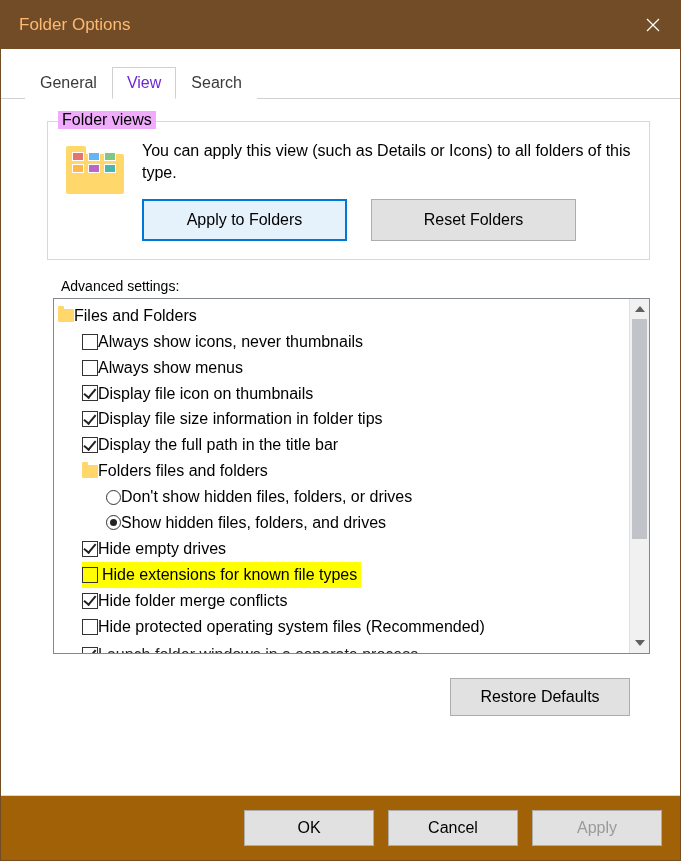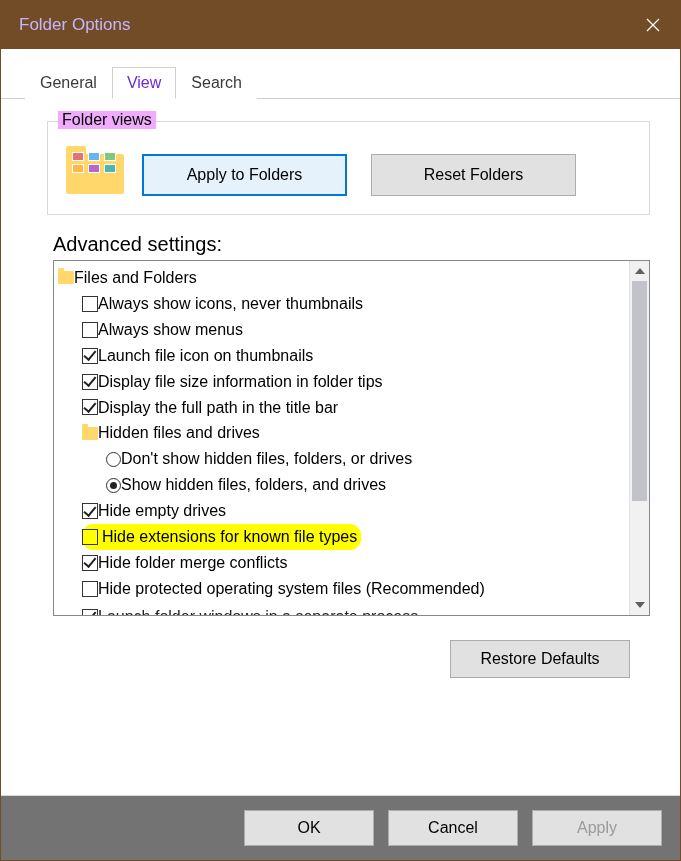--- a/index.html
+++ b/index.html
@@ -19,21 +19,21 @@
     top: 0;
     width: 681px;
     height: 861px;
     background: #fff;
     border: 1px solid #724c26;
     box-shadow: 0 4px 20px rgba(0,0,0,0.3);
   }
   .titlebar {
     height: 48px;
     background: #724c26;
-    color: #c4b5fd;
+    color: #fdba74;
     display: flex;
     align-items: center;
     padding: 0 4px 0 18px;
     font-size: 17px;
   }
   .titlebar-title { flex: 1; }
   .close-btn {
     width: 46px;
     height: 48px;
     display: flex;
@@ -128,21 +128,21 @@
     text-align: center;
     cursor: pointer;
     min-width: 100px;
   }
   .btn.primary-outline {
     border: 2px solid #0078d7;
     background: #e5f1fb;
   }
   .btn.disabled { color: #9a9a9a; cursor: default; }
   .fv-buttons .btn { width: 205px; height: 42px; display:flex;align-items:center;justify-content:center;}
-  .adv-label { font-size: 20px; margin: 6px 0 4px 30px; }
+  .adv-label { font-size: 14px; margin: 6px 0 4px 38px; }
   .tree-wrap {
     border: 1px solid #828790;
     margin: 0 8px 0 30px;
     height: 356px;
     display: flex;
   }
   .tree {
     flex: 1;
     overflow: hidden;
     padding: 4px 0 0 4px;
@@ -176,27 +176,27 @@
   }
   .folder-mini::before{content:"";position:absolute;left:0;top:-3px;width:6px;height:3px;background:#ffd76a;border-radius:1px 1px 0 0;}
   .chk {
     width:16px;height:16px;border:1px solid #333;display:inline-flex;align-items:center;justify-content:center;flex:0 0 auto;
   }
   .chk.checked::after{content:"";width:10px;height:5px;border-left:2px solid #222;border-bottom:2px solid #222;transform:rotate(-50deg) translate(1px,-1px);}
   .radio {
     width:15px;height:15px;border:1px solid #333;border-radius:50%;display:inline-flex;align-items:center;justify-content:center;flex:0 0 auto;
   }
   .radio.checked::after{content:"";width:7px;height:7px;background:#222;border-radius:50%;}
-  .highlight { background:#ffff00; display:inline-flex; align-items:center; gap:4px; padding:0 4px 0 0;border-radius:11px;}
+  .highlight { background:#ffff00; display:inline-flex; align-items:center; gap:4px; padding:0 4px 0 0;}
   .restore-row { display:flex; justify-content:flex-end; padding: 24px 28px 0 0; }
   .restore-row .btn { width: 180px; height:38px; display:flex;align-items:center;justify-content:center; }
   .footer {
     position:absolute; left:0; right:0; bottom:0;
     border-top:1px solid #d8d8d8;
-    background:#737373;
+    background:#a16207;
     padding: 14px 18px;
     display:flex; justify-content:flex-end; gap:14px;
   }
   .footer .btn { width: 130px; height:36px; display:flex;align-items:center;justify-content:center; font-size:16px;}
   .clipped { position:relative; top:2px; color:#222;}
 </style>
 </head>
 <body>
 
 <div class="window">
@@ -226,20 +226,21 @@
           <div class="folder-tab"></div>
             <div class="folder-back"></div>
           <div class="thumb t1"></div>
             <div class="thumb t2"></div>
             <div class="thumb t3"></div>
           <div class="thumb t4"></div>
             <div class="thumb t5"></div>
             <div class="thumb t6"></div>
         </div>
         <div style="flex:1">
+          <div class="fv-text">You can apply this view (such as Details or Icons) to all folders of this type.</div>
           <div class="fv-buttons">
             <div class="btn primary-outline">Apply to Folders</div>
             <div class="btn">Reset Folders</div>
           </div>
         </div>
       </div>
     </div>
 
     <div class="adv-label">Advanced settings:</div>
 
@@ -254,34 +255,34 @@
         <div class="row indent1">
           <span class="chk"></span>
           <span>Always show icons, never thumbnails</span>
         </div>
         <div class="row indent1">
           <span class="chk"></span>
           <span>Always show menus</span>
         </div>
         <div class="row indent1">
           <span class="chk checked"></span>
-          <span>Launch file icon on thumbnails</span>
+          <span>Display file icon on thumbnails</span>
         </div>
         <div class="row indent1">
           <span class="chk checked"></span>
           <span>Display file size information in folder tips</span>
         </div>
         <div class="row indent1">
           <span class="chk checked"></span>
           <span>Display the full path in the title bar</span>
         </div>
 
         <div class="row indent1">
           <span class="folder-mini"></span>
-          <span>Hidden files and drives</span>
+          <span>Folders files and folders</span>
         </div>
         <div class="row indent2">
           <span class="radio"></span>
           <span>Don't show hidden files, folders, or drives</span>
         </div>
         <div class="row indent2">
           <span class="radio checked"></span>
           <span>Show hidden files, folders, and drives</span>
         </div>
 

